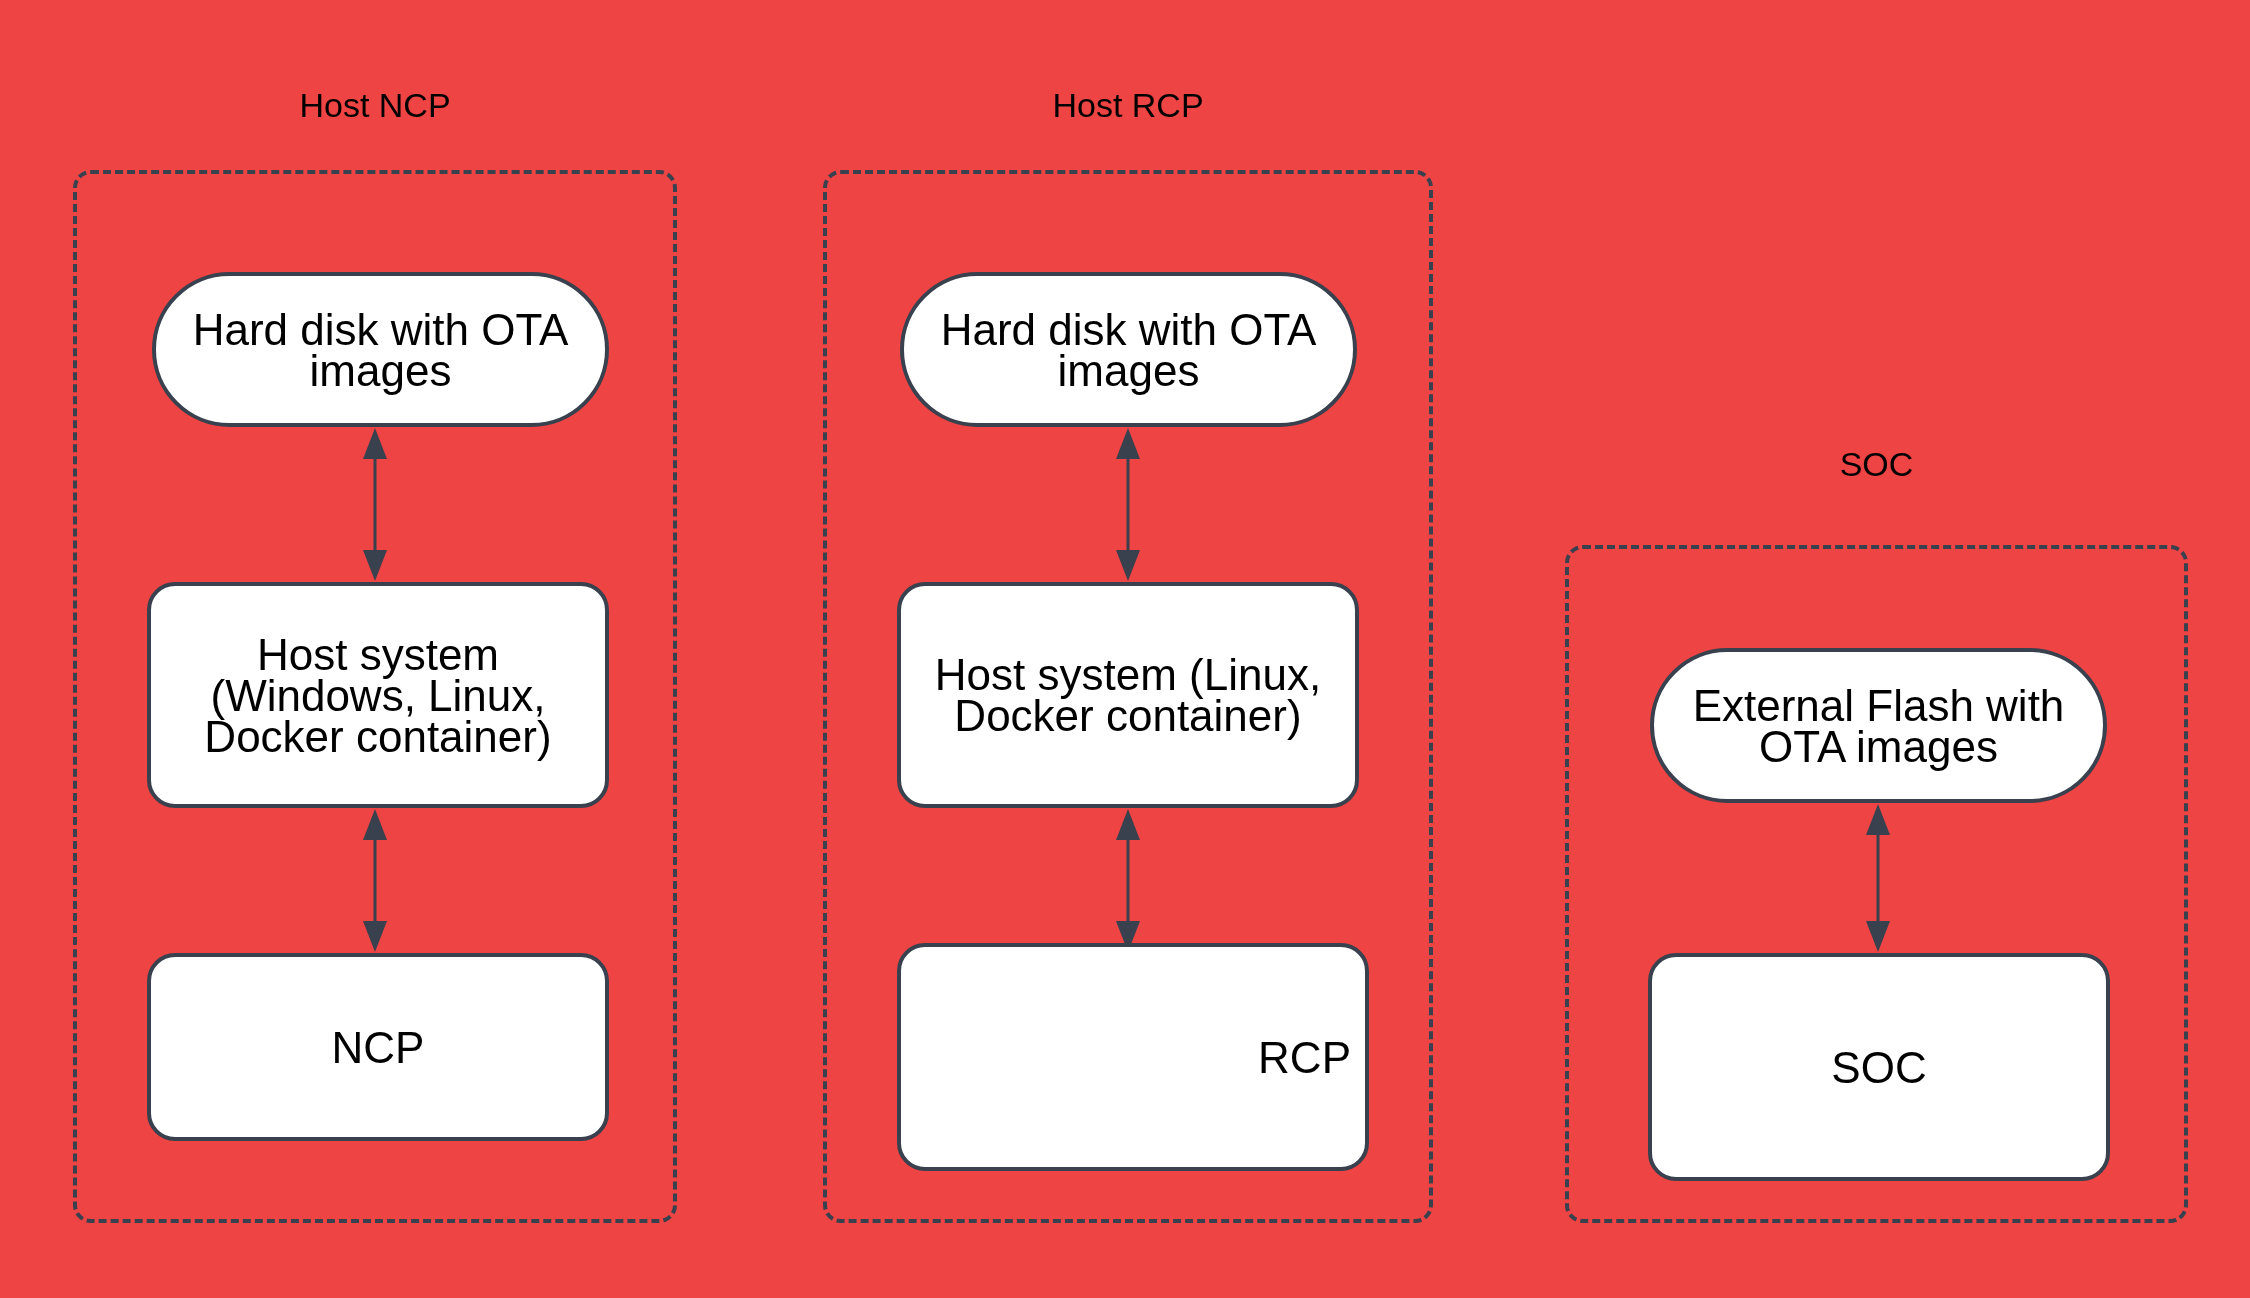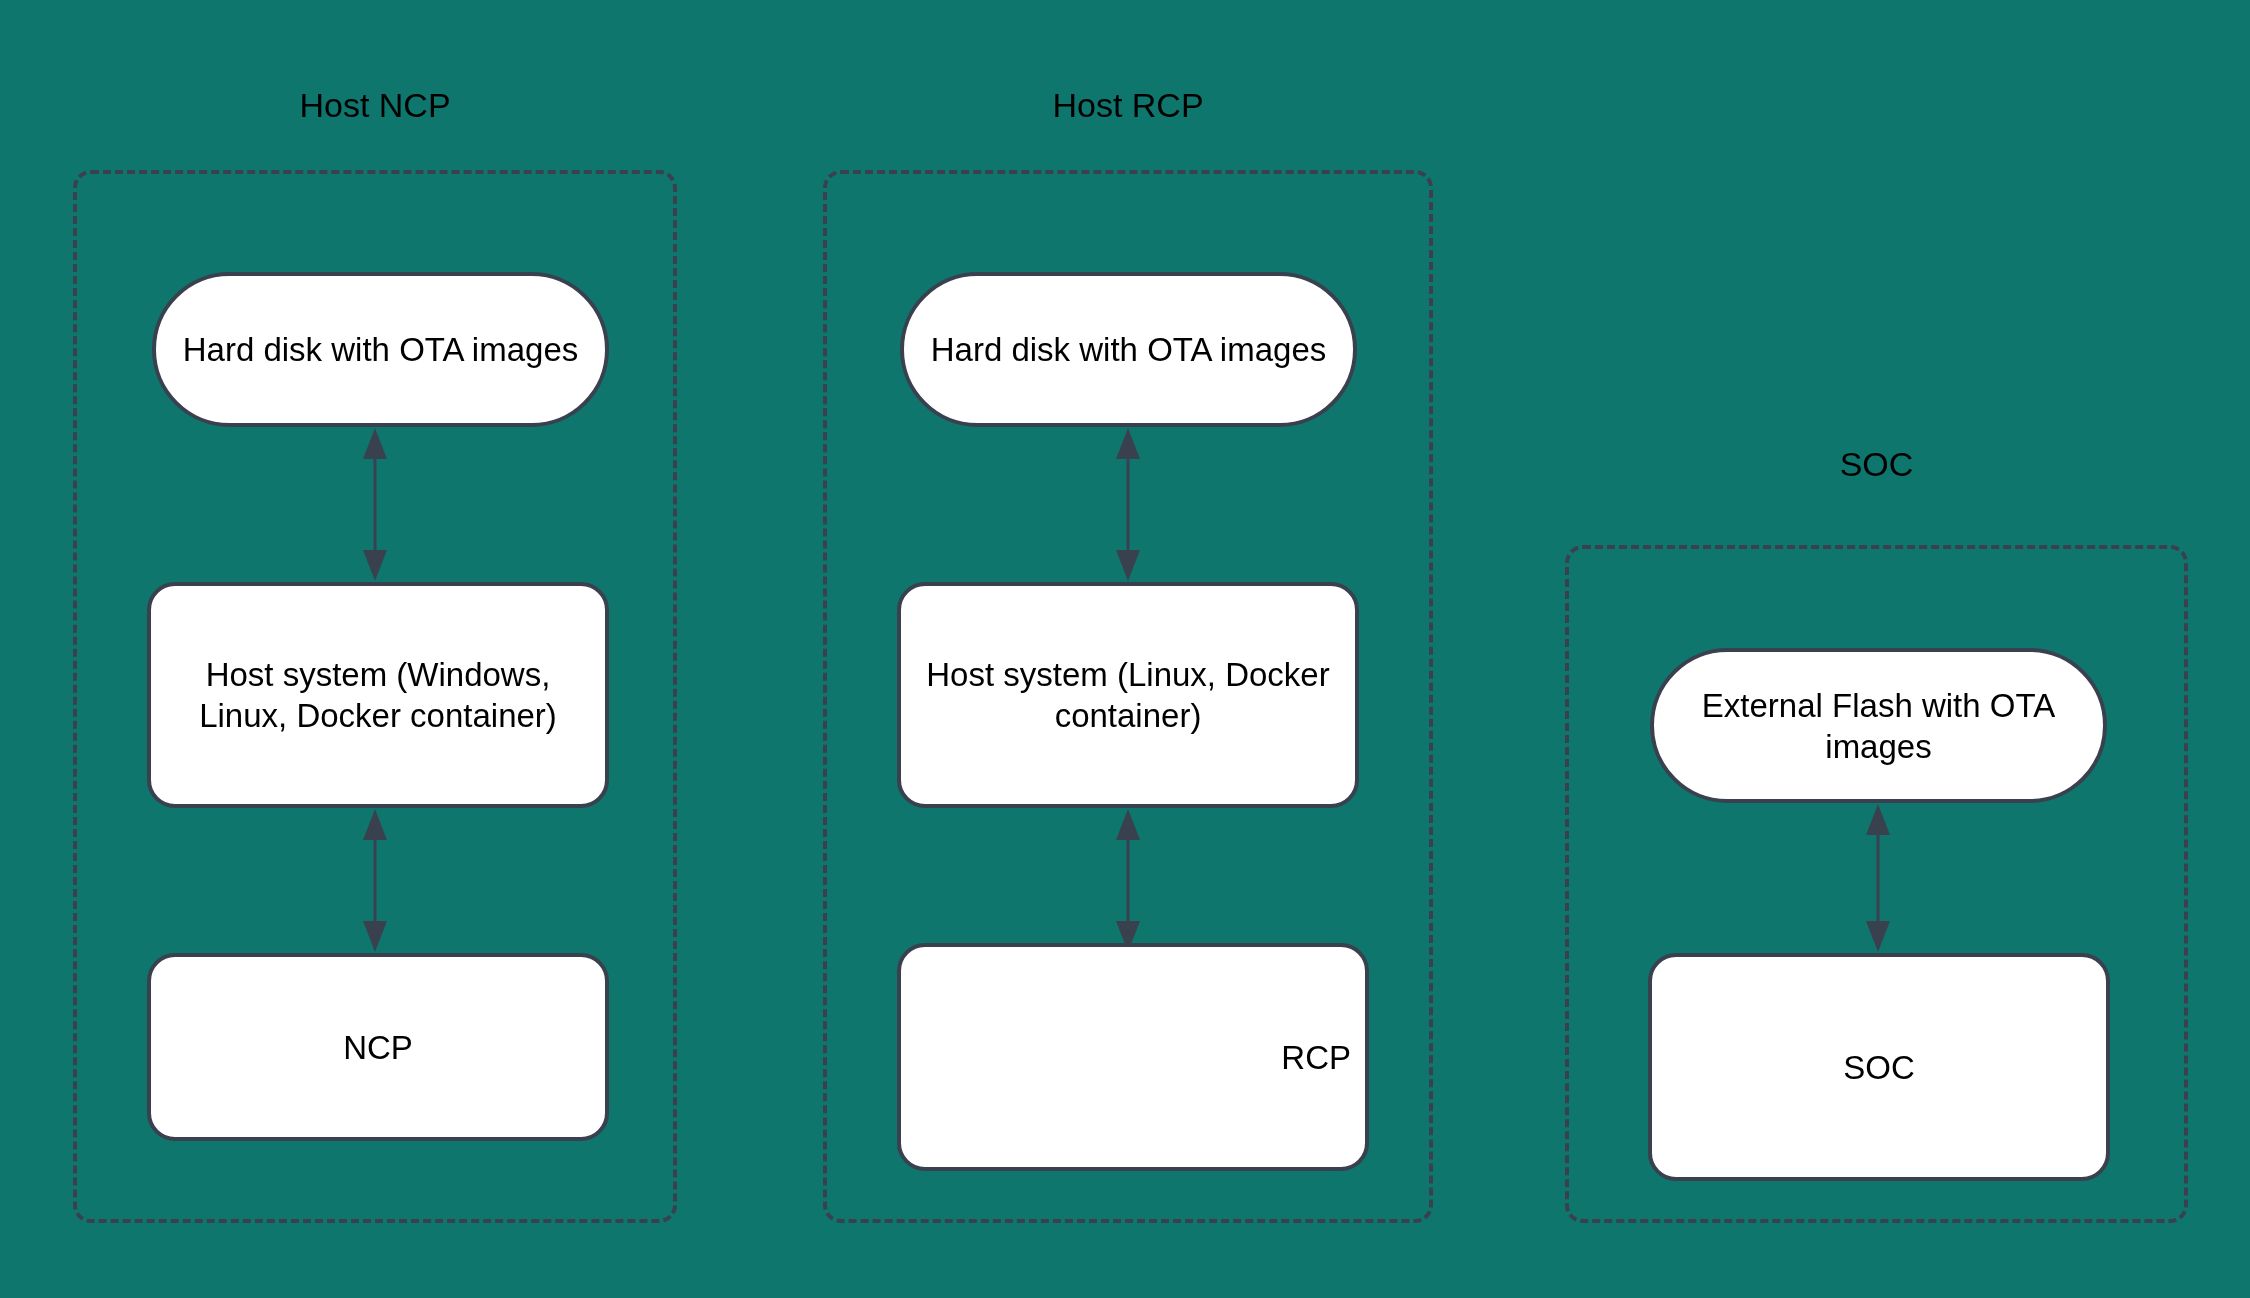--- a/index.html
+++ b/index.html
@@ -10,21 +10,21 @@
   }
   body {
     font-family: "Liberation Sans", sans-serif;
     color: #000000;
   }
 
   #canvas {
     position: relative;
     width: 2250px;
     height: 1298px;
-    background: #0f766e;
+    background: #ef4444;
     overflow: hidden;
   }
 
   
   .group-title {
     position: absolute;
     text-align: center;
     font-size: 34px;
     line-height: 40px;
     color: #000000;
@@ -43,21 +43,21 @@
   
   .node {
     position: absolute;
     box-sizing: border-box;
     border: 4px solid #39404e;
     background: #ffffff;
     display: flex;
     align-items: center;
     justify-content: center;
     text-align: center;
-    font-size: 33px;
+    font-size: 44px;
     line-height: 41px;
     color: #000000;
     padding: 0 14px;
   }
   .node.capsule {
     border-radius: 999px;
   }
   .node.rect {
     border-radius: 28px;
   }

